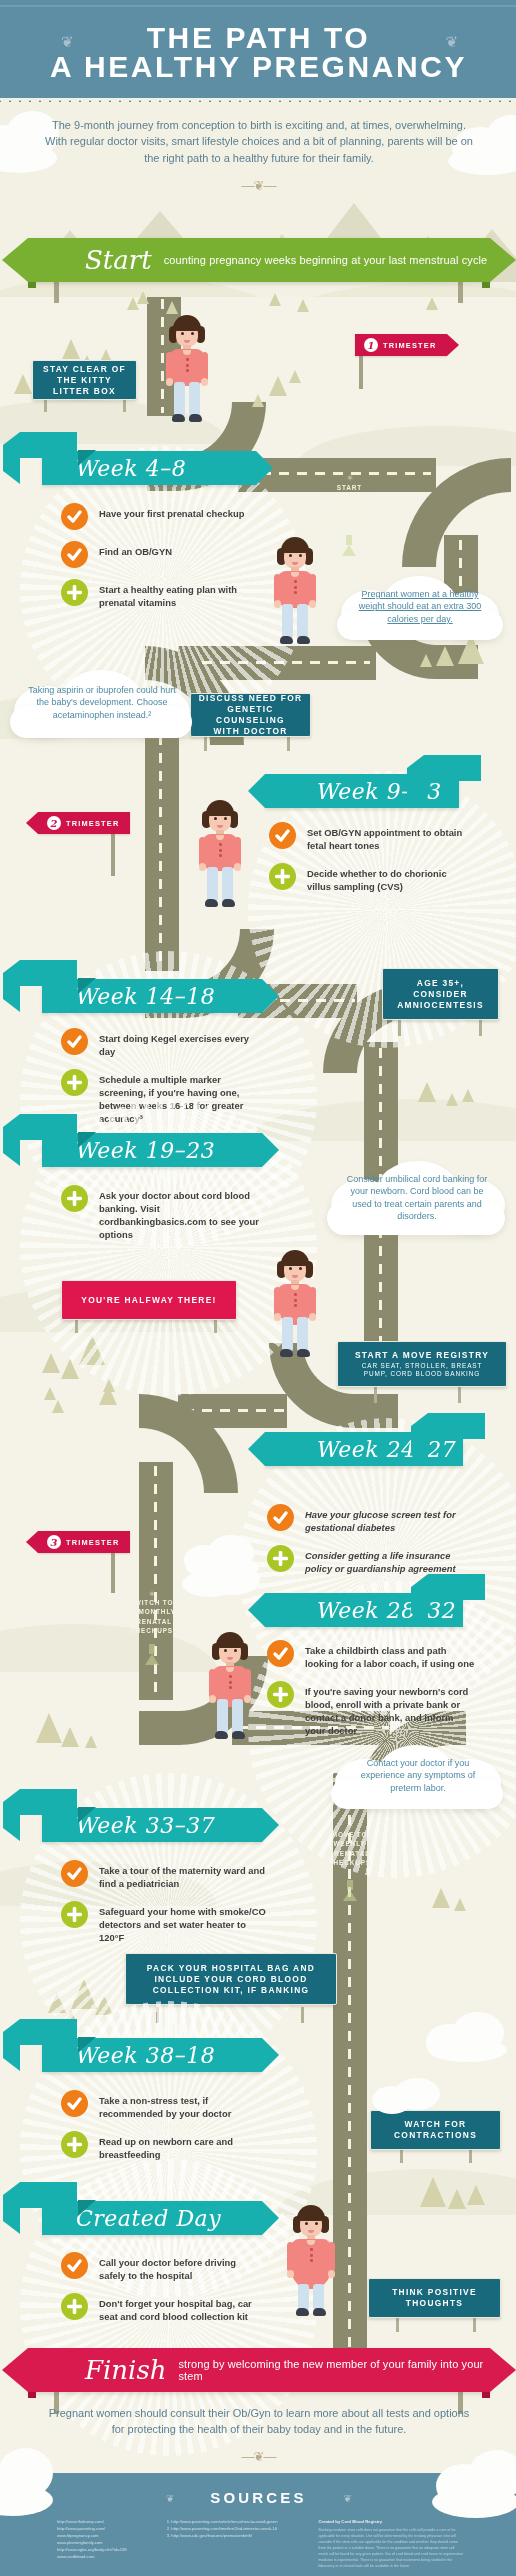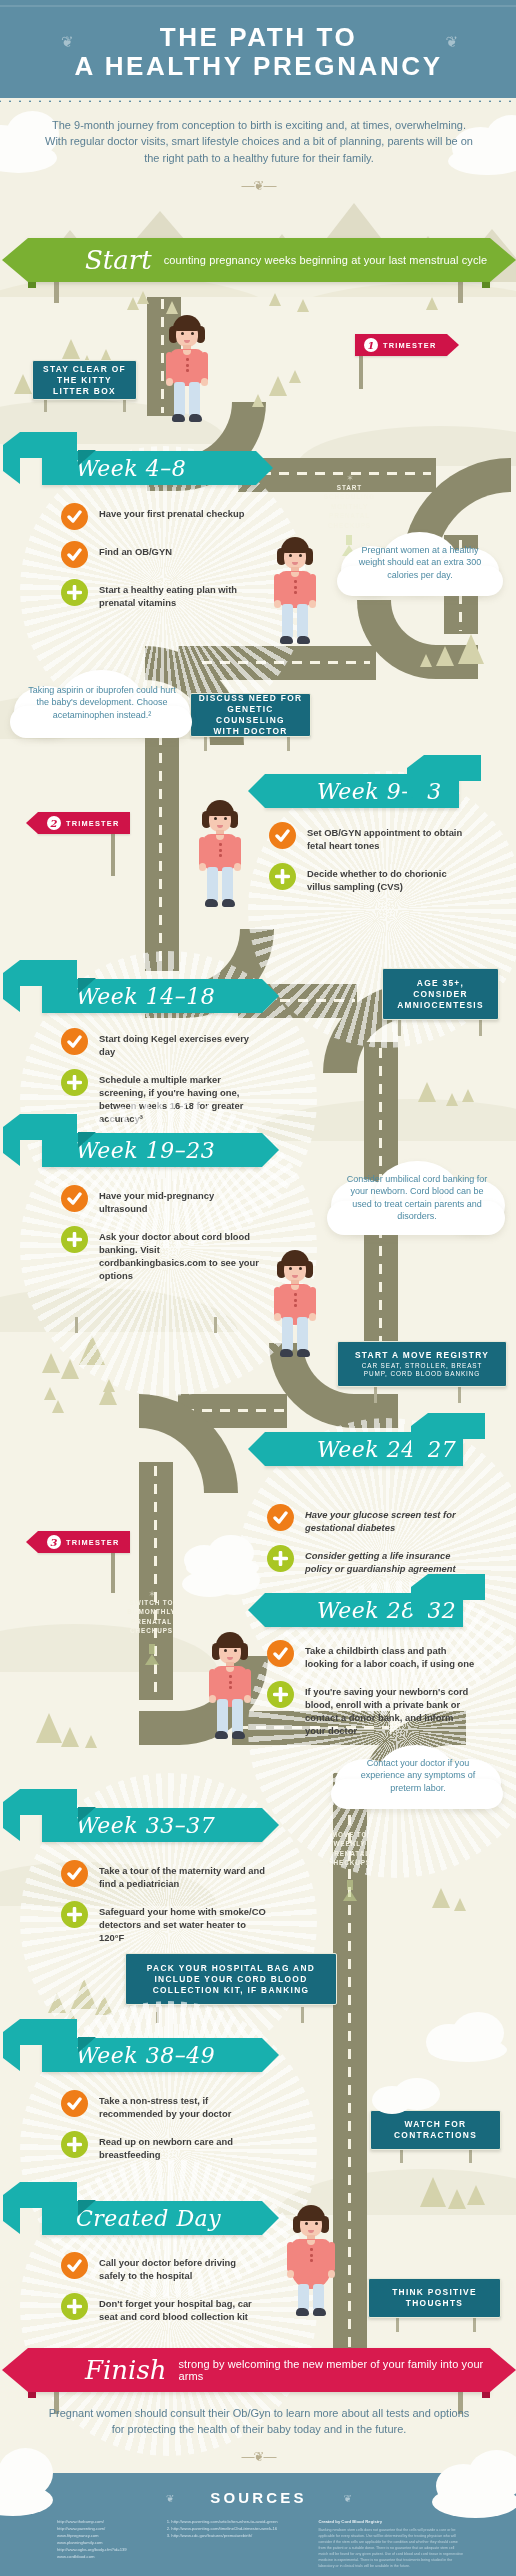--- a/index.html
+++ b/index.html
@@ -23,21 +23,21 @@
     background: #5e8ea4;
   }
   .header-topline {
     position: absolute; top: 5px; left: 0; width: 100%; height: 2px;
     background: rgba(255,255,255,0.13);
   }
   .header h1 {
     position: absolute; top: 23px; left: 0; width: 100%;
     text-align: center;
     color: #ffffff;
-    font-size: 26px;
+    font-size: 30px;
     font-weight: bold;
     letter-spacing: 2.6px;
     line-height: 29px;
   }
   .flourish-h {
     position: absolute; top: 33px;
     color: rgba(255,255,255,0.45);
     font-size: 15px;
     letter-spacing: -2px;
   }
@@ -684,21 +684,21 @@
     <div class="w-arm l"></div>
       <div class="w-arm r"></div>
     <div class="w-hand l"></div>
       <div class="w-hand r"></div>
     <div class="w-leg l"></div>
       <div class="w-leg r"></div>
     <div class="w-shoe l"></div>
       <div class="w-shoe r"></div>
   </div>
 
-  <div class="callout" style="left:335px; top:532px; width:170px; height:61px;">
+  <div class="callout" style="left:335px; top:576px; width:170px; height:61px;text-decoration:underline;">
     <div class="callout-bg">
       <span style="left:6px;top:14px;width:59px;height:48px;"></span>
       <span style="left:46px;top:0px;width:77px;height:59px;"></span>
       <span style="left:103px;top:16px;width:61px;height:46px;"></span>
       <span style="left:2px;top:34px;width:166px;height:30px;border-radius:16px;"></span>
     </div>
     <span>Pregnant women at a healthy weight should eat an extra 300 calories per day.</span>
   </div>
 
   <div class="callout" style="left:10px; top:670px; width:184px; height:65px;">
@@ -812,28 +812,20 @@
 
   <div class="sunburst" style="left:20px; top:1099px; width:297px; height:297px;"></div>
   <div class="ribbon" style="left:42px; top:1133px; width:220px;">
     <div class="ribbon-fold"></div>
     <div class="ribbon-fold-dark"></div>
     <div class="tail-r"></div>
     <span class="rb-label">Week 19–23</span>
   </div>
   <div class="tasks" style="left:61px; top:1185px; width:198px;">
     <div class="task">
-      <div class="badge check">
-        <svg width="15" height="14" viewBox="0 0 15 14">
-            <path d="M2 7 L6 11 L13 2" stroke="#fff" stroke-width="3.4" fill="none" stroke-linecap="round" stroke-linejoin="round"></path>
-          </svg>
-      </div>
-      <div class="task-text">Have your mid-pregnancy ultrasound</div>
-    </div>
-    <div class="task">
       <div class="badge plus">
         <svg width="15" height="15" viewBox="0 0 15 15">
             <path d="M7.5 1.6 V13.4 M1.6 7.5 H13.4" stroke="#fff" stroke-width="3.6" stroke-linecap="round"></path>
           </svg>
       </div>
       <div class="task-text">Ask your doctor about cord blood banking. Visit cordbankingbasics.com to see your options</div>
     </div>
   </div>
 
   <div class="callout" style="left:327px; top:1161px; width:180px; height:73px;">
@@ -841,20 +833,23 @@
       <span style="left:4px;top:18px;width:63px;height:53px;"></span>
       <span style="left:48px;top:0px;width:85px;height:65px;"></span>
       <span style="left:113px;top:18px;width:65px;height:53px;"></span>
       <span style="left:0px;top:40px;width:178px;height:34px;border-radius:18px;"></span>
     </div>
     <span>Consider umbilical cord banking for your newborn. Cord blood can be used to treat certain parents and disorders.</span>
   </div>
 
   <div class="sign-leg" style="left:75px; top:1317px;"></div>
   <div class="sign-leg" style="left:214px; top:1317px;"></div>
+  <div class="sign pink" style="left:61px; top:1280px; width:176px; height:40px;">
+    <div class="s-main">YOU'RE HALFWAY THERE!</div>
+  </div>
 
   <div class="woman" style="left:269px; top:1250px;">
     <div class="w-pigtail l"></div>
       <div class="w-pigtail r"></div>
     <div class="w-hair-back"></div>
       <div class="w-face"></div>
       <div class="w-bang"></div>
     <div class="w-eye l"></div>
       <div class="w-eye r"></div>
       <div class="w-mouth"></div>
@@ -1016,21 +1011,21 @@
     <div class="s-main" style="white-space:pre-line;">PACK YOUR HOSPITAL BAG AND
 INCLUDE YOUR CORD BLOOD
 COLLECTION KIT, IF BANKING</div>
   </div>
 
   <div class="sunburst" style="left:20px; top:2001px; width:297px; height:297px;"></div>
   <div class="ribbon" style="left:42px; top:2038px; width:220px;">
     <div class="ribbon-fold"></div>
     <div class="ribbon-fold-dark"></div>
     <div class="tail-r"></div>
-    <span class="rb-label">Week 38–49</span>
+    <span class="rb-label">Week 38–18</span>
   </div>
   <div class="tasks" style="left:61px; top:2090px; width:198px;">
     <div class="task">
       <div class="badge check">
         <svg width="15" height="14" viewBox="0 0 15 14">
             <path d="M2 7 L6 11 L13 2" stroke="#fff" stroke-width="3.4" fill="none" stroke-linecap="round" stroke-linejoin="round"></path>
           </svg>
       </div>
       <div class="task-text">Take a non-stress test, if recommended by your doctor</div>
     </div>
@@ -1120,21 +1115,21 @@
   </div>
 
   <div class="bb-post" style="left:54px; top:2388px; height:26px;"></div>
   <div class="bb-post" style="left:458px; top:2388px; height:26px;"></div>
   <div class="big-banner finish">
     <div class="bb-tail l"></div>
     <div class="bb-tail r"></div>
     <div class="bb-notch l"></div>
     <div class="bb-notch r"></div>
     <span class="bb-script">Finish</span>
-    <span class="bb-sub">strong by welcoming the new member of your family into your arms</span>
+    <span class="bb-sub">strong by welcoming the new member of your family into your stem</span>
   </div>
 
   <p class="outro">Pregnant women should consult their Ob/Gyn to learn more about all tests and options for protecting the health of their baby today and in the future.</p>
   <div class="divider-orn d2">—❦—</div>
 
   <div class="cloud-grp" style="left:-34px; top:2444px; z-index:20;">
     <i style="left:0;top:20px;width:57px;height:44px;"></i>
     <i style="left:32px;top:4px;width:55px;height:50px;"></i>
     <i style="left:6px;top:40px;width:81px;height:32px;"></i>
   </div>

